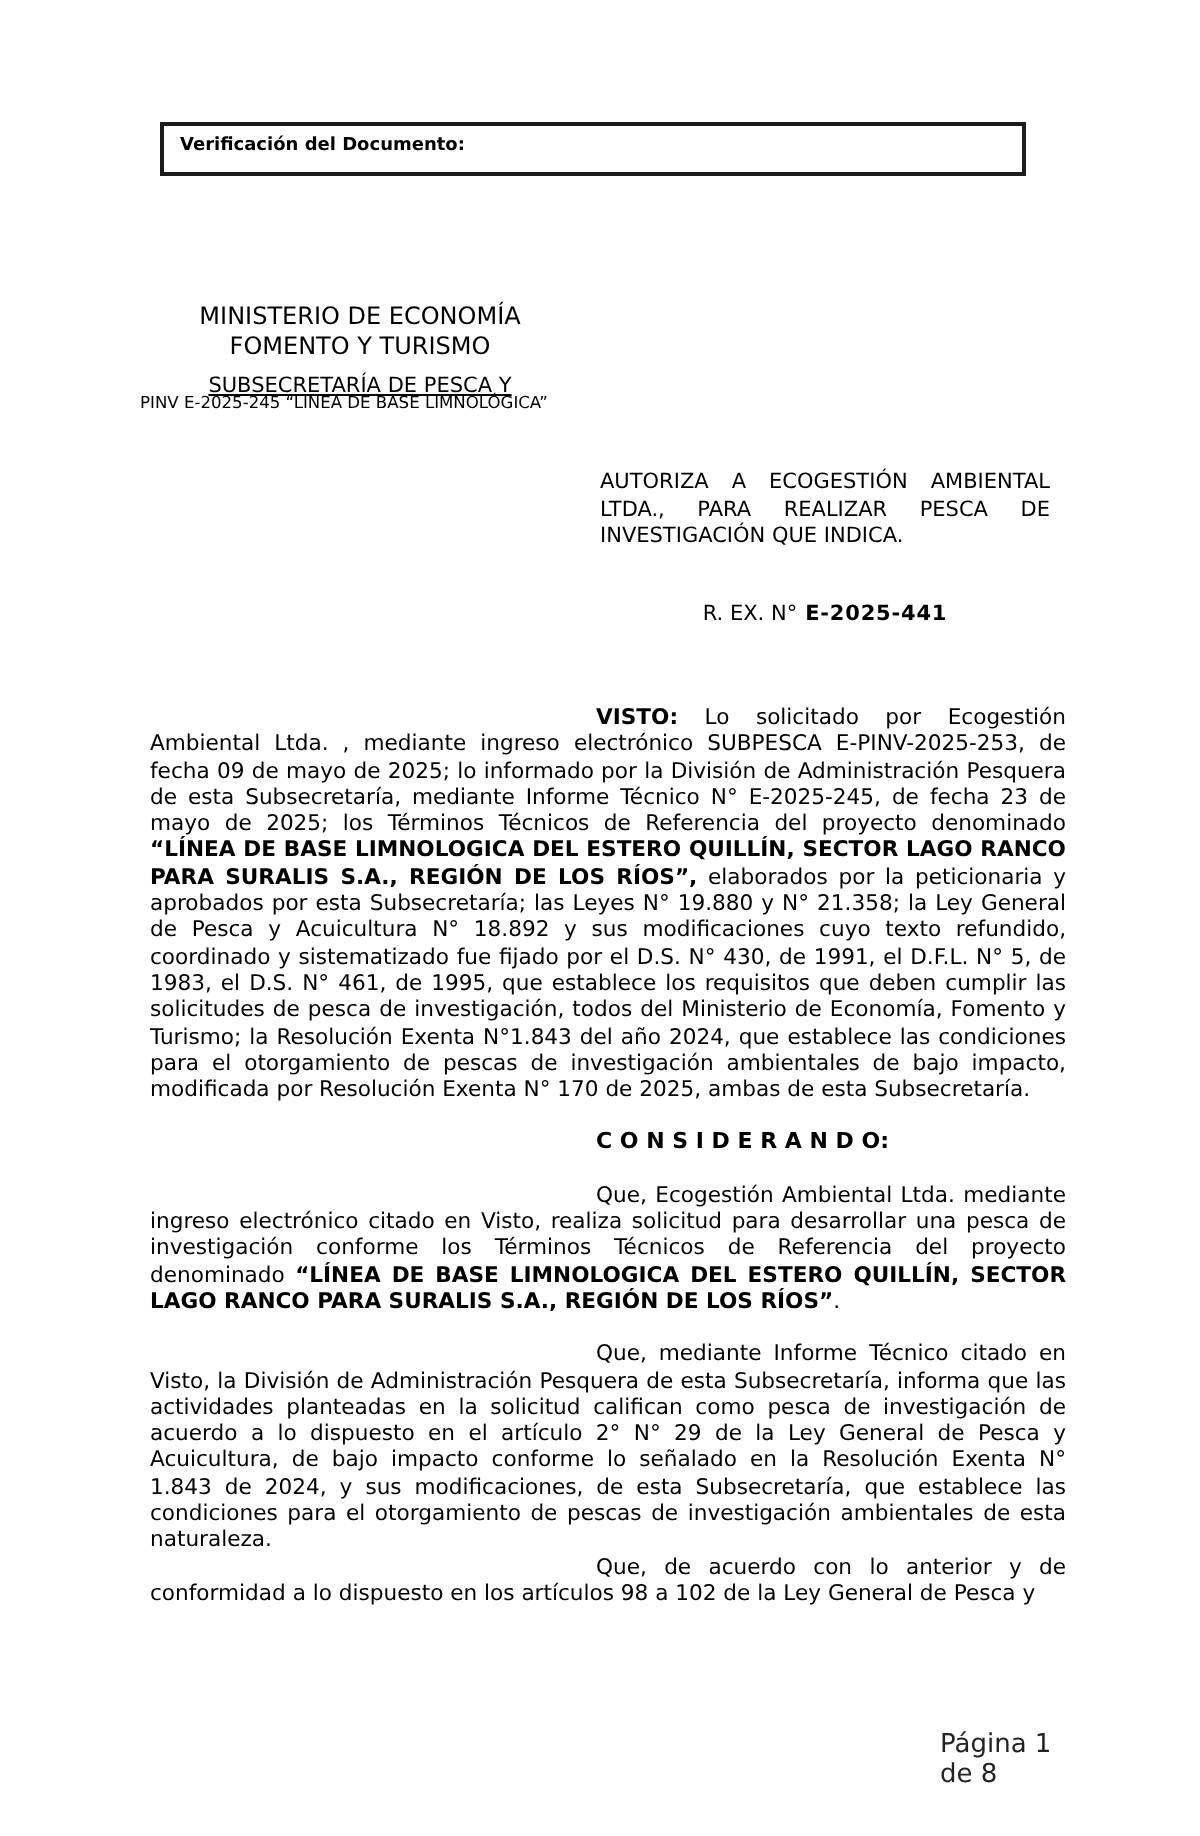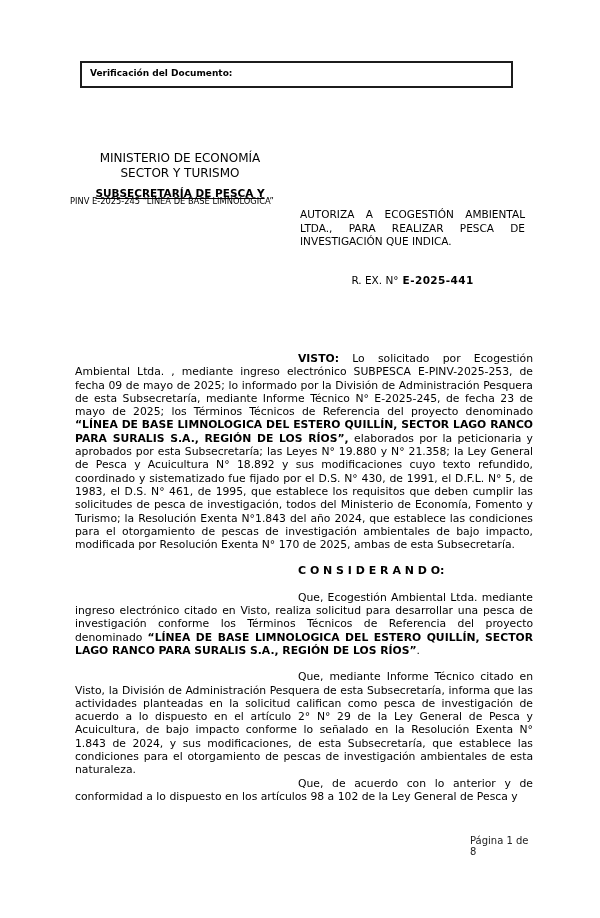--- a/index.html
+++ b/index.html
@@ -16,55 +16,55 @@
     border:2px solid #1c1c1c;padding:5px 6px 7px 8px;
     font-weight:bold;
   }
   .vb-title{font-size:9px;line-height:11px;}
   .vb-list{margin:2px 0 0 0;padding-left:34px;list-style:disc;}
   .vb-list li{font-size:8.4px;line-height:12.5px;}
 
   
   .letterhead{position:absolute;left:55px;top:133px;width:250px;text-align:center;margin-top:18px;}
   .ministry{font-size:12px;line-height:15px;}
-  .department{margin-top:6px;font-weight:bold;text-decoration:underline;font-size:10.5px;line-height:13px;}
+  .department{margin-top:6px;font-weight:normal;text-decoration:underline;font-size:10.5px;line-height:13px;}
   .file-ref{position:absolute;left:33px;top:196px;font-size:8.3px;line-height:10px;white-space:nowrap;margin-left:37px;}
 
   
   .title-block{position:absolute;left:300px;top:208px;width:225px;font-size:10.5px;}
-  .subject{text-align:justify;line-height:13.5px;}
+  .subject{text-align:justify;line-height:13.5px;margin-top:27px;}
   .city{margin-top:24px;}
   .res-line{margin-top:25px;text-align:center;}
   .date-line{margin-top:13px;}
   .lbl{margin-right:4px;}
   .val{font-weight:bold;letter-spacing:0.4px;}
 
   
   .body-text{position:absolute;left:75px;top:352px;width:458px;font-size:10.8px;line-height:13.3px;text-align:justify;}
   .par{margin:0;}
   .par.indent{text-indent:223px;}
   .gap{margin-top:13px;}
   .considerando{margin:13px 0 0 223px;font-weight:bold;font-size:11px;white-space:nowrap;}
   .run-b{font-weight:bold;}
 
   
-  .page-footer{position:absolute;left:470px;top:835px;font-size:10px;color:#222;}
+  .page-footer{position:absolute;left:470px;top:865px;font-size:13px;color:#222;}
 </style>
 </head>
 <body>
 
 <div class="page">
 
   <div class="verify-box">
     <div class="vb-title">Verificación del Documento:</div>
   </div>
 
   <div class="letterhead">
     <div class="ministry">MINISTERIO DE ECONOMÍA</div>
-    <div class="ministry">SECTOR Y TURISMO</div>
+    <div class="ministry">FOMENTO Y TURISMO</div>
     <div class="department">SUBSECRETARÍA DE PESCA Y</div>
   </div>
 
   <div class="file-ref">PINV E-2025-245 “LINEA DE BASE LIMNOLÓGICA”</div>
 
   <div class="title-block">
     <div class="subject">AUTORIZA A ECOGESTIÓN AMBIENTAL LTDA., PARA REALIZAR PESCA DE INVESTIGACIÓN QUE INDICA.</div>
     <div class="res-line"><span class="lbl">R. EX. N°</span><span class="val">E-2025-441</span></div>
   </div>
 

